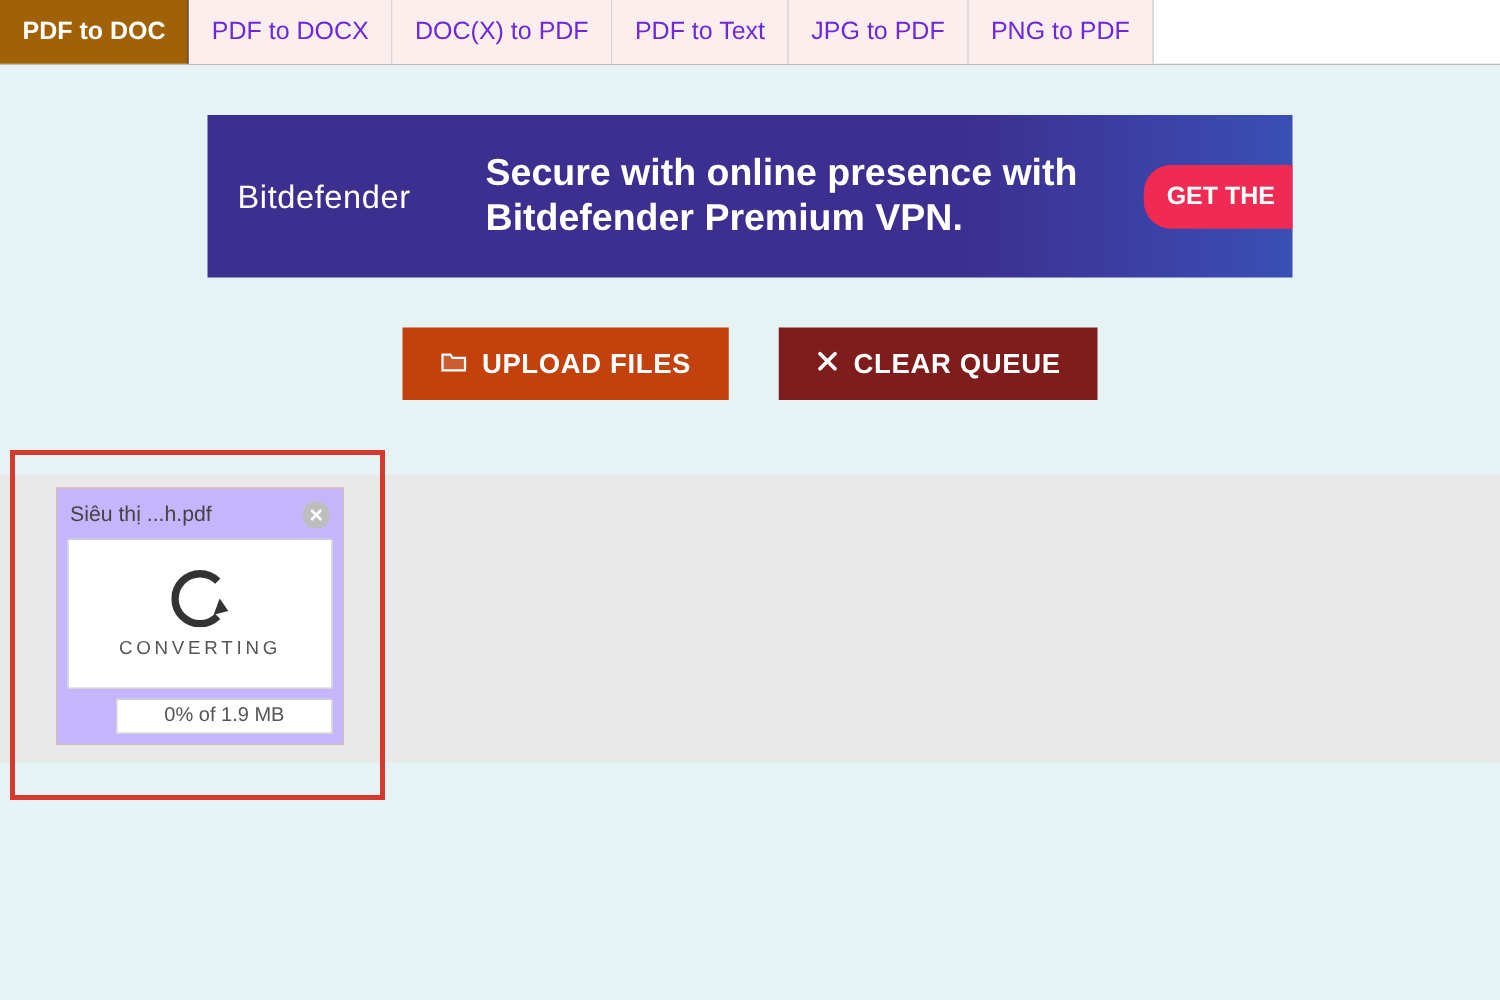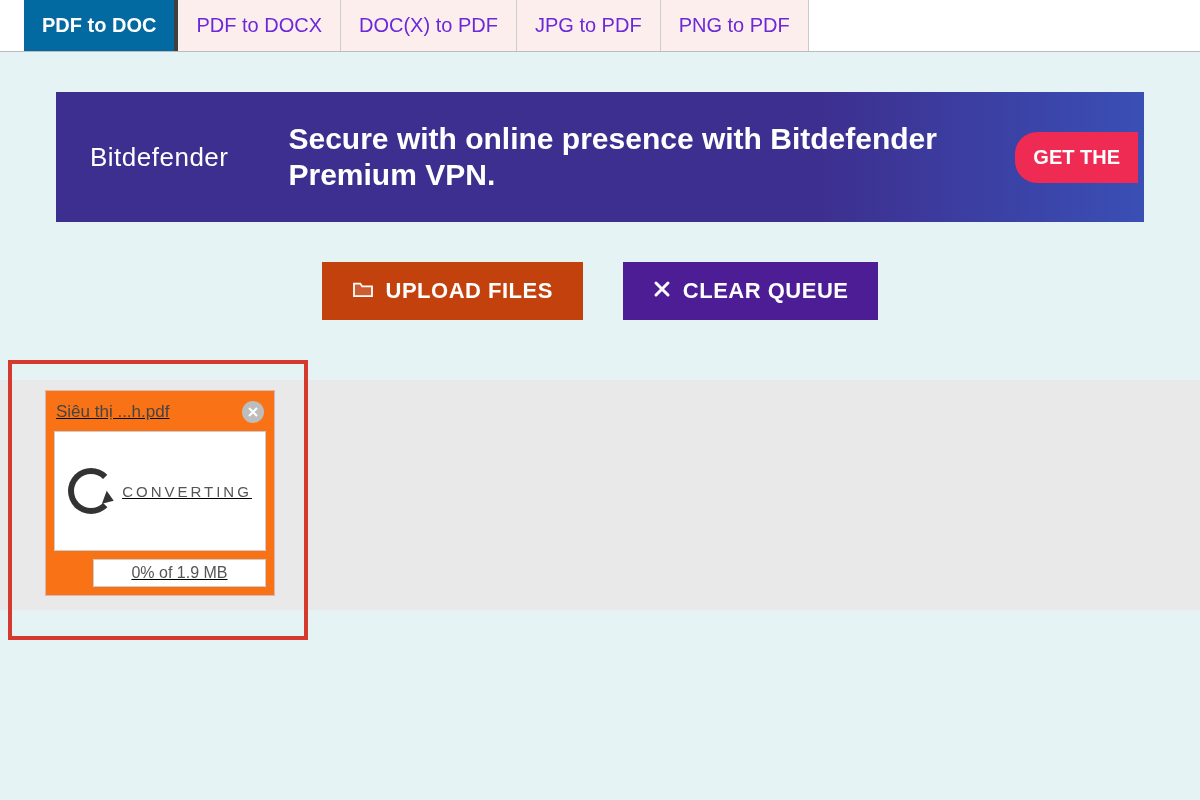--- a/index.html
+++ b/index.html
@@ -21,38 +21,37 @@
     display: flex;
     align-items: center;
     font-size: 20px;
     color: #6d28d9;
     border-right: 1px solid #ccc;
     background: #fdeeee;
     cursor: pointer;
     white-space: nowrap;
   }
   .tab.active {
-    background: #0369a1;
+    background: #a16207;
     color: #fff;
     font-weight: bold;
-    border-right: 4px solid #404040;
-    margin-left: 24px;
+    border-right: 1px solid #404040;
   }
   .banner-wrap {
     display: flex;
     justify-content: center;
     padding: 40px 20px 30px;
   }
   .banner {
-    width: 1088px;
+    width: 868px;
     height: 130px;
     background: linear-gradient(90deg, #3d2f8f 0%, #3d2f8f 70%, #3a4fb5 100%);
     display: flex;
     align-items: center;
-    padding: 0 34px;
+    padding: 0 24px;
     color: #fff;
     position: relative;
     overflow: hidden;
   }
   .banner .brand {
     font-size: 26px;
     font-weight: 400;
     letter-spacing: 0.5px;
     margin-right: 60px;
     white-space: nowrap;
@@ -86,21 +85,21 @@
     gap: 12px;
     font-size: 22px;
     font-weight: 700;
     color: #fff;
     padding: 16px 30px;
     border: none;
     cursor: pointer;
     letter-spacing: 0.5px;
   }
   .btn-upload { background: #c2410c; }
-  .btn-clear  { background: #4c1d95; }
+  .btn-clear  { background: #7f1d1d; }
   .icon { display:inline-block; }
   .queue-area {
     position: relative;
     margin: 0 0 0 0;
     padding: 20px 0 0 20px;
   }
   .highlight-box {
     position: absolute;
     left: 8px;
     top: 10px;
@@ -115,26 +114,25 @@
     width: 100%;
     position: absolute;
     left: 0;
     top: 30px;
     z-index: 0;
   }
   .file-card {
     position: relative;
     z-index: 1;
     width: 230px;
-    background: #f97316;
+    background: #c4b5fd;
     border: 1px solid #d9b9b5;
     padding: 8px;
     margin-left: 25px;
     margin-top: 20px;
-    text-decoration: underline;
   }
   .file-card-head {
     display: flex;
     align-items: center;
     justify-content: space-between;
     padding: 2px 2px 8px;
     font-size: 17px;
     color: #444;
   }
   .file-remove {
@@ -144,21 +142,21 @@
     color: #fff;
     display: flex; align-items:center; justify-content:center;
     font-size: 14px;
     cursor: pointer;
   }
   .file-body {
     background: #fff;
     border: 1px solid #ccc;
     height: 120px;
     display: flex;
-    flex-direction: row;
+    flex-direction: column;
     align-items:center;
     justify-content:center;
     gap: 8px;
   }
   .spinner {
     width: 46px; height: 46px;
     border: 6px solid #333;
     border-radius: 50%;
     border-right-color: transparent;
     position: relative;
@@ -188,20 +186,21 @@
     margin-left: 39px;
   }
 </style>
 </head>
 <body>
 
 <div class="tabs">
   <div class="tab active">PDF to DOC</div>
   <div class="tab">PDF to DOCX</div>
   <div class="tab">DOC(X) to PDF</div>
+  <div class="tab">PDF to Text</div>
   <div class="tab">JPG to PDF</div>
   <div class="tab">PNG to PDF</div>
 
 </div>
 
 <div class="banner-wrap">
   <div class="banner">
     <div class="brand">Bitdefender</div>
     <div class="headline">Secure with online presence with Bitdefender Premium VPN.</div>
     <div class="cta">GET THE</div>

